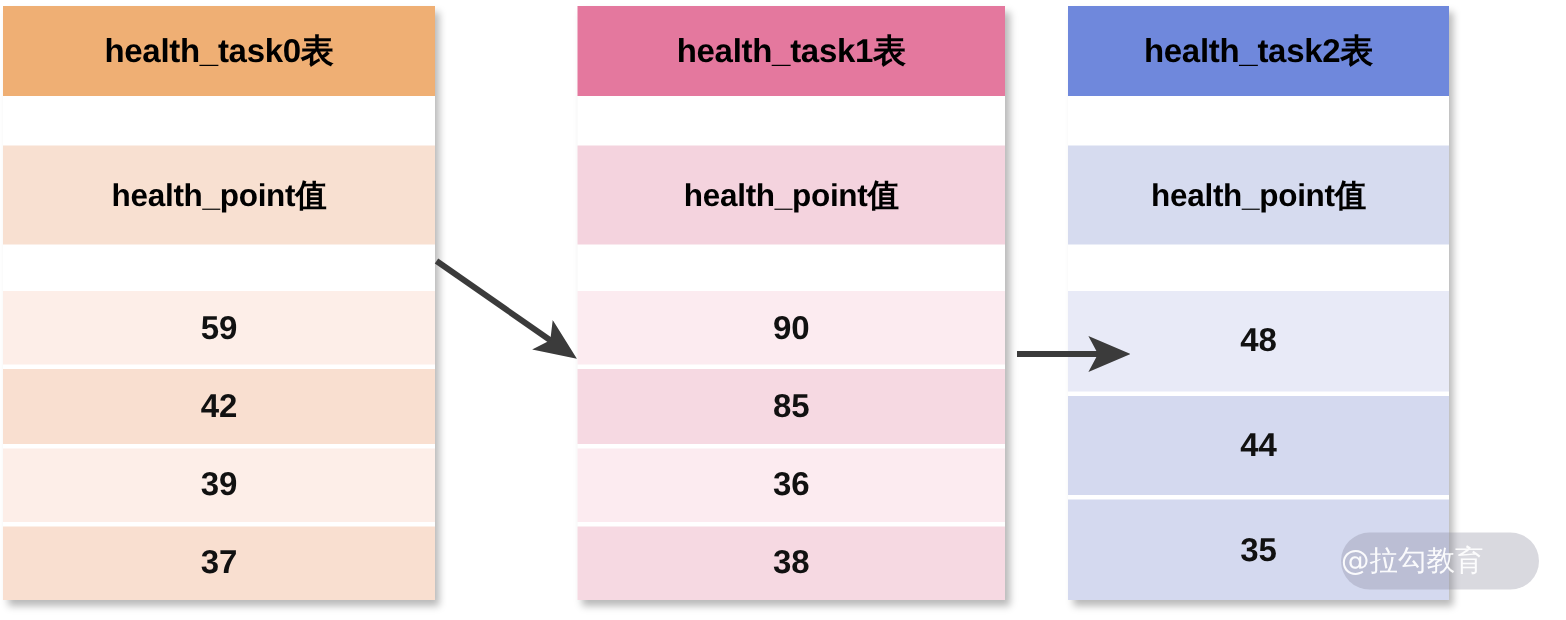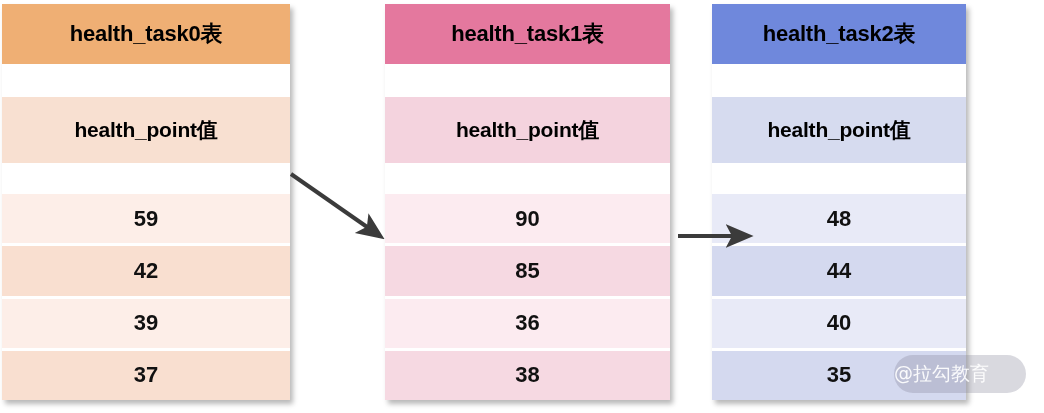--- a/index.html
+++ b/index.html
@@ -144,21 +144,20 @@
       <div class="tbl-row row-dark">38</div>
     </div>
   </div>
 
   <div class="table-card t2">
     <div class="tbl-header">health_task2表</div>
     <div class="tbl-subheader">health_point值</div>
     <div class="tbl-rows">
       <div class="tbl-row row-light">48</div>
       <div class="tbl-row row-dark">44</div>
-      <div class="tbl-row row-light">40</div>
       <div class="tbl-row row-dark">35</div>
     </div>
   </div>
 
   <svg class="arrow-layer" viewBox="0 0 1044 413">
     <defs>
       <marker id="ah" markerWidth="7" markerHeight="7" refX="5.6" refY="3" orient="auto" markerUnits="strokeWidth">
         <path d="M0,0 L7,3 L0,6 L1.6,3 z" fill="#3b3b3b"></path>
       </marker>
     </defs>

